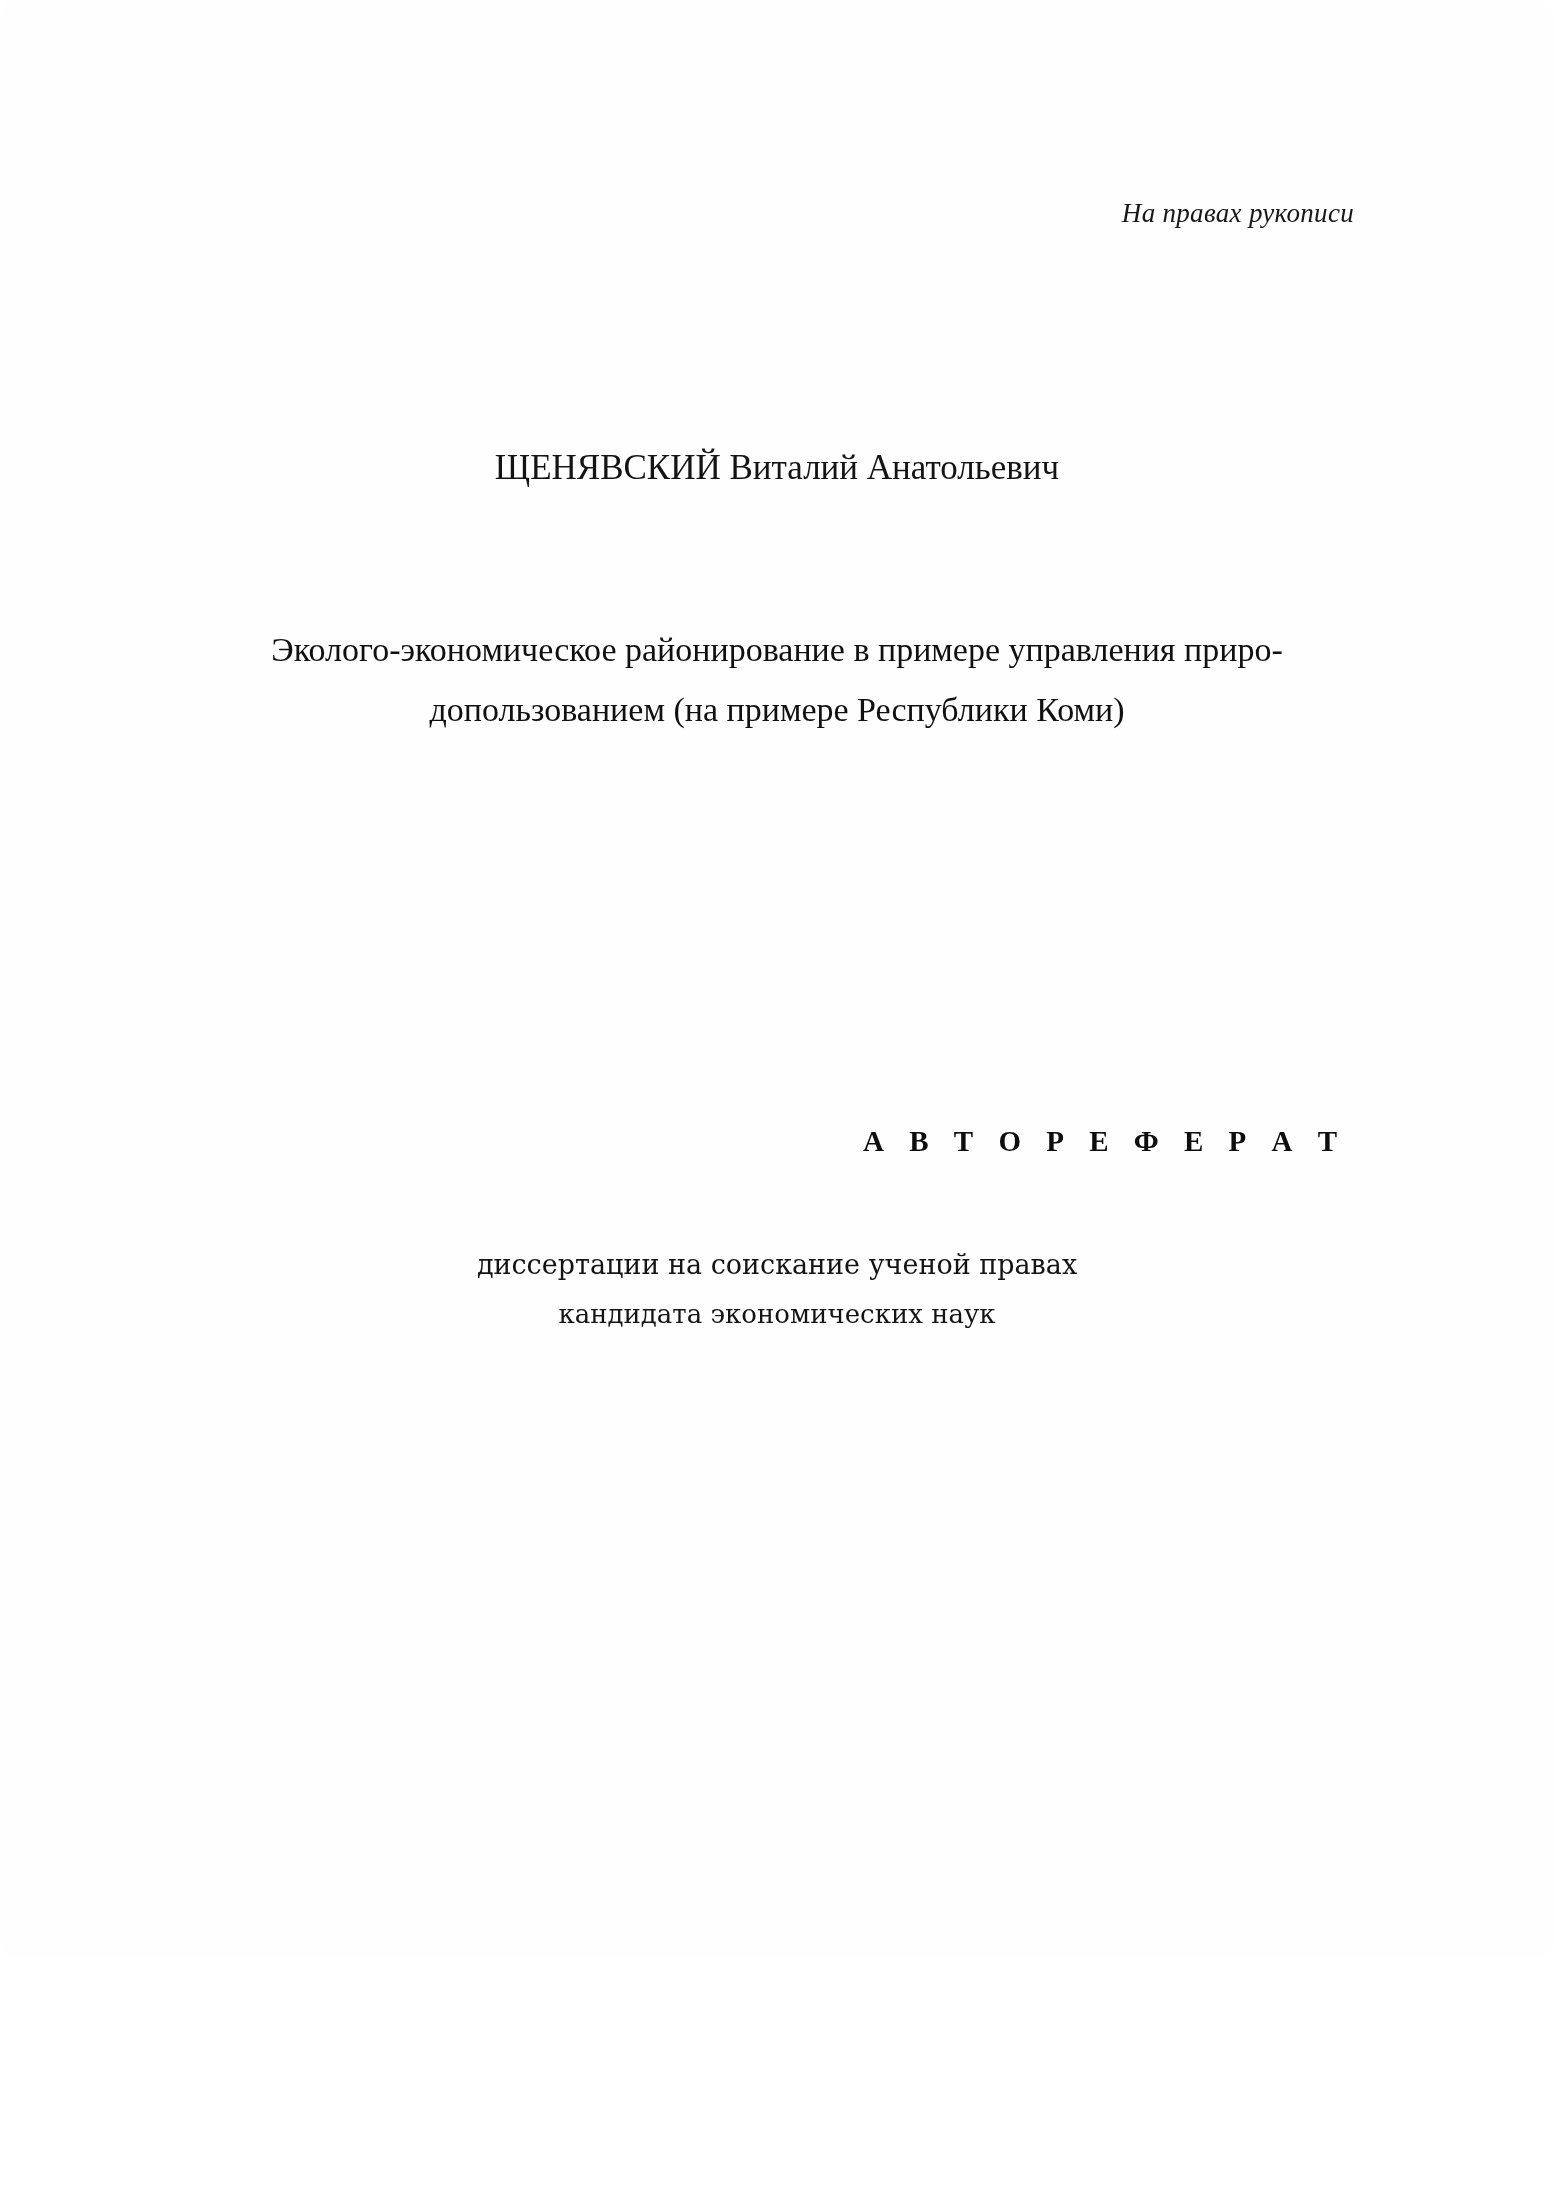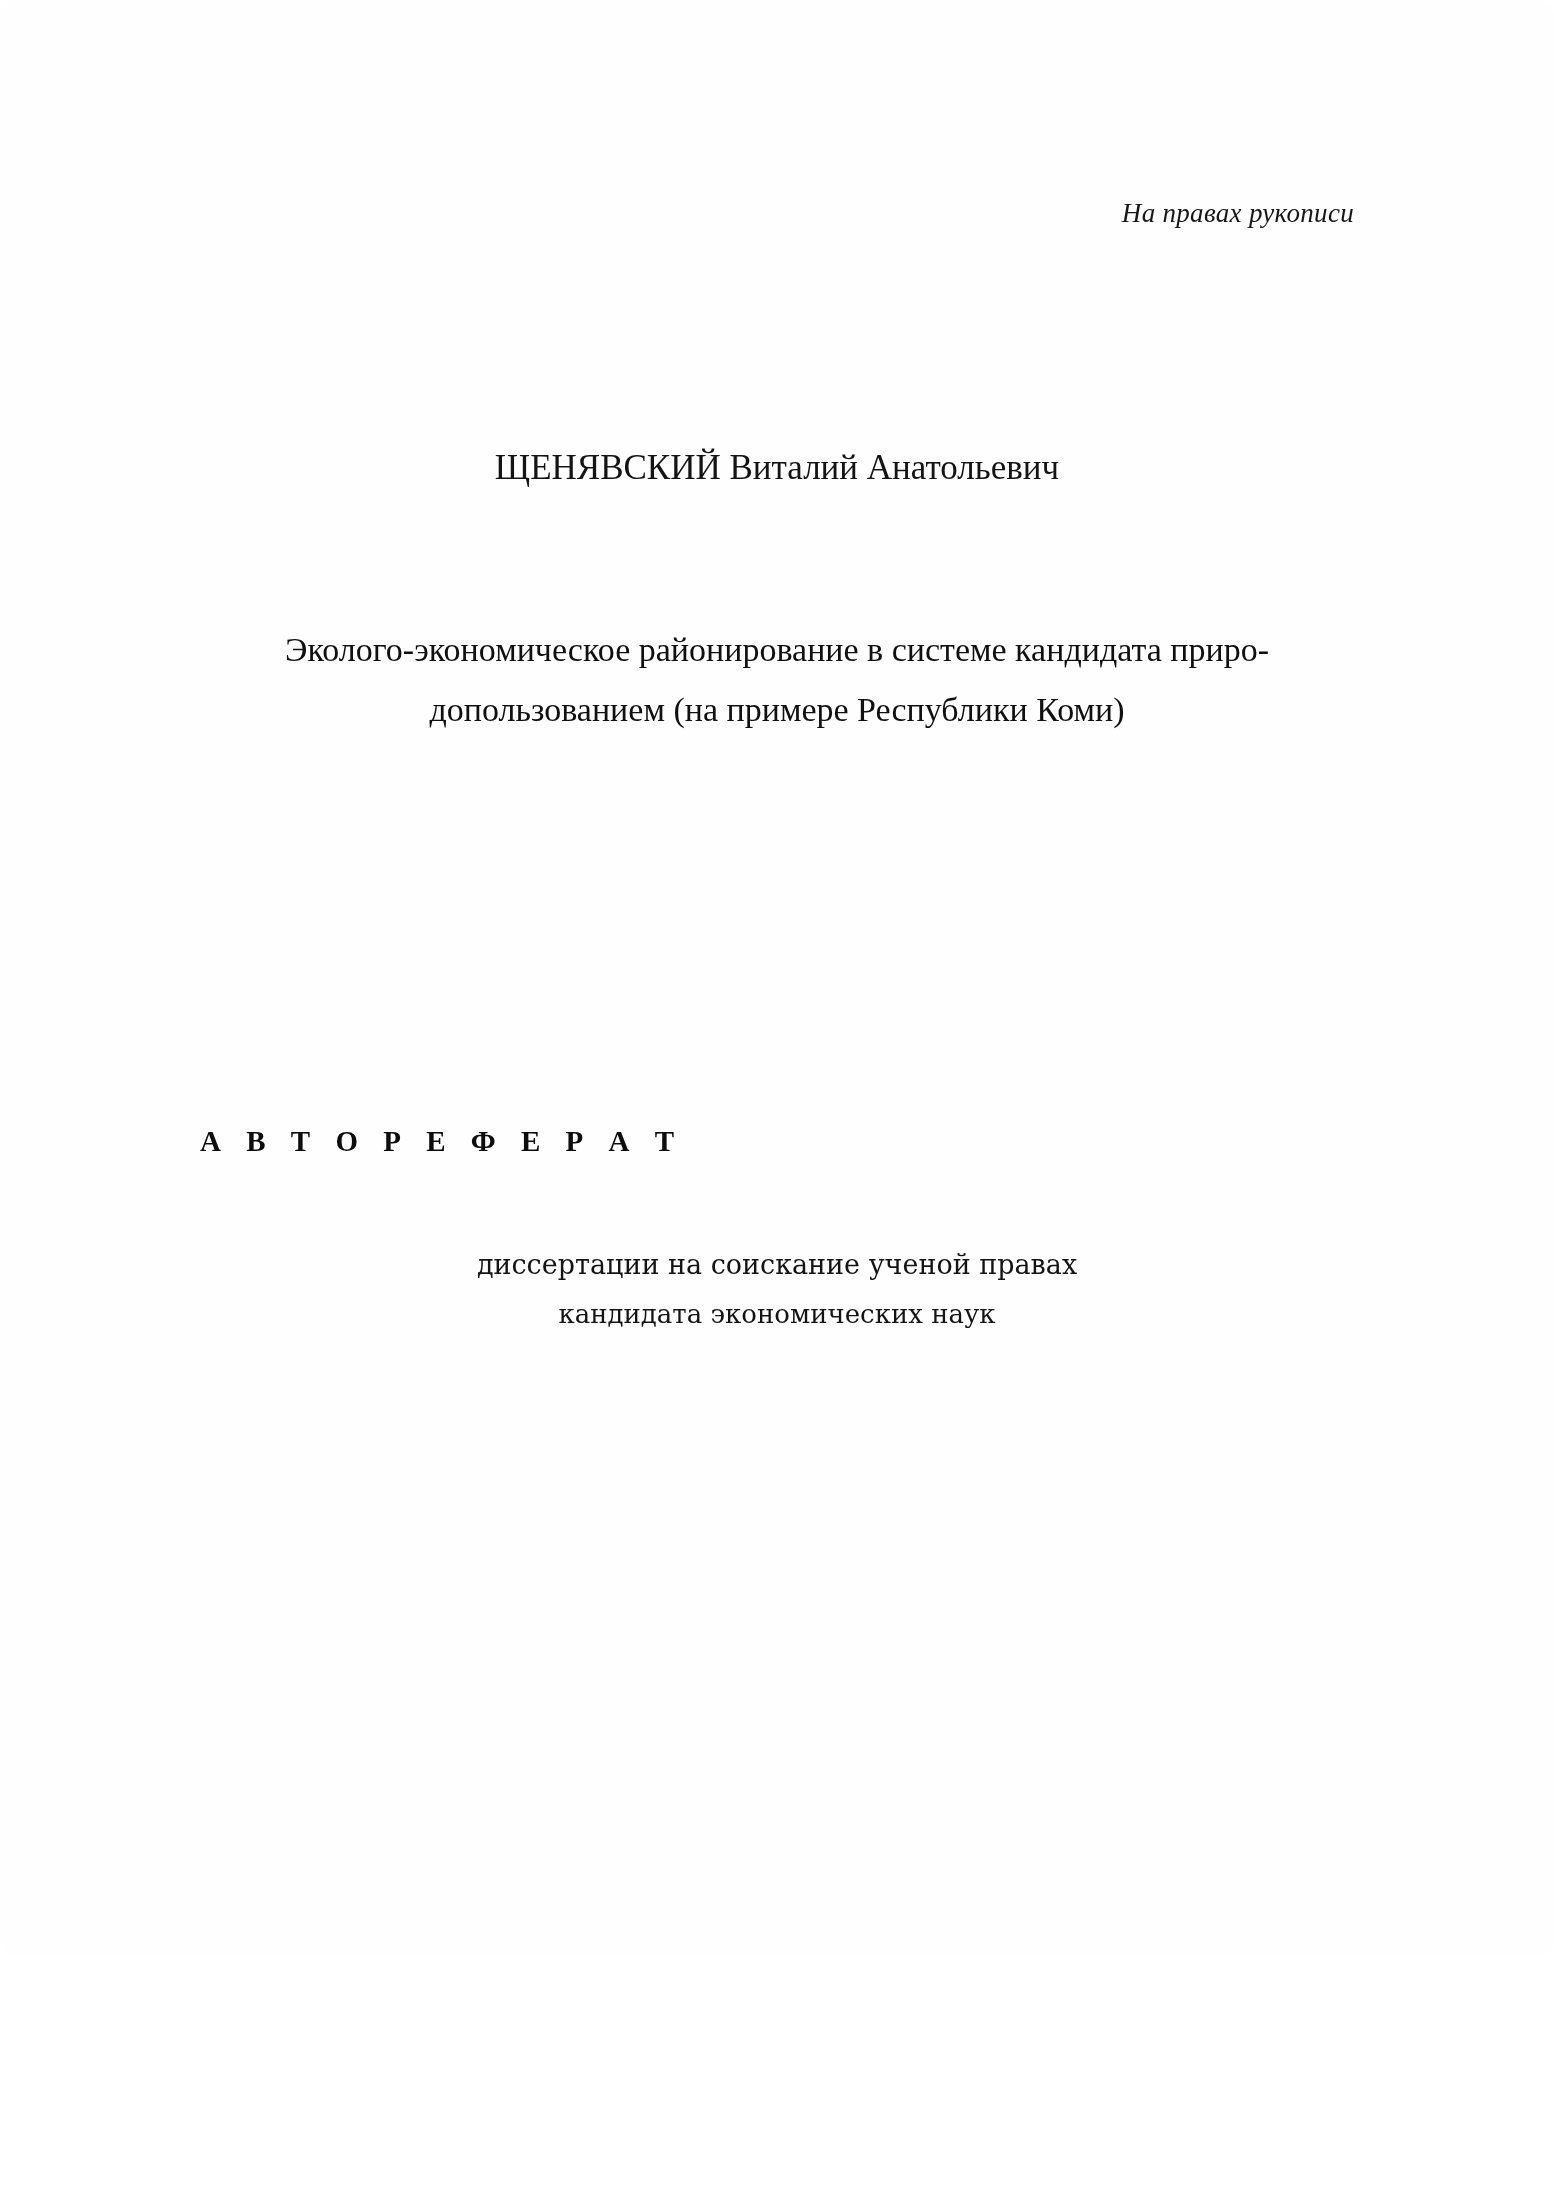--- a/index.html
+++ b/index.html
@@ -62,21 +62,21 @@
     text-align: center;
     font-size: 26px;
     line-height: 1.78;
     color: #141414;
   }
   .abstract-heading {
     position: absolute;
     top: 1125px;
     left: 0;
     right: 8px;
-    text-align: left;
+    text-align: right;
     font-size: 29px;
     font-weight: bold;
     letter-spacing: 9px;
     color: #0d0d0d;
   }
   .degree-block {
     position: absolute;
     top: 1240px;
     left: 0;
     right: 0;
@@ -103,21 +103,21 @@
 <body>
 
 <div class="page">
   <div class="content">
 
     <div class="rights-line">На правах рукописи</div>
 
     <div class="author-line">ЩЕНЯВСКИЙ Виталий Анатольевич</div>
 
     <div class="title-block">
-      <div>Эколого-экономическое районирование в системе кандидата приро-</div>
+      <div>Эколого-экономическое районирование в примере управления приро-</div>
       <div>допользованием (на примере Республики Коми)</div>
     </div>
 
 
     <div class="abstract-heading">А В Т О Р Е Ф Е Р А Т</div>
 
     <div class="degree-block">
       <div class="line1">диссертации на соискание ученой правах</div>
       <div class="line2">кандидата экономических наук</div>
     </div>

